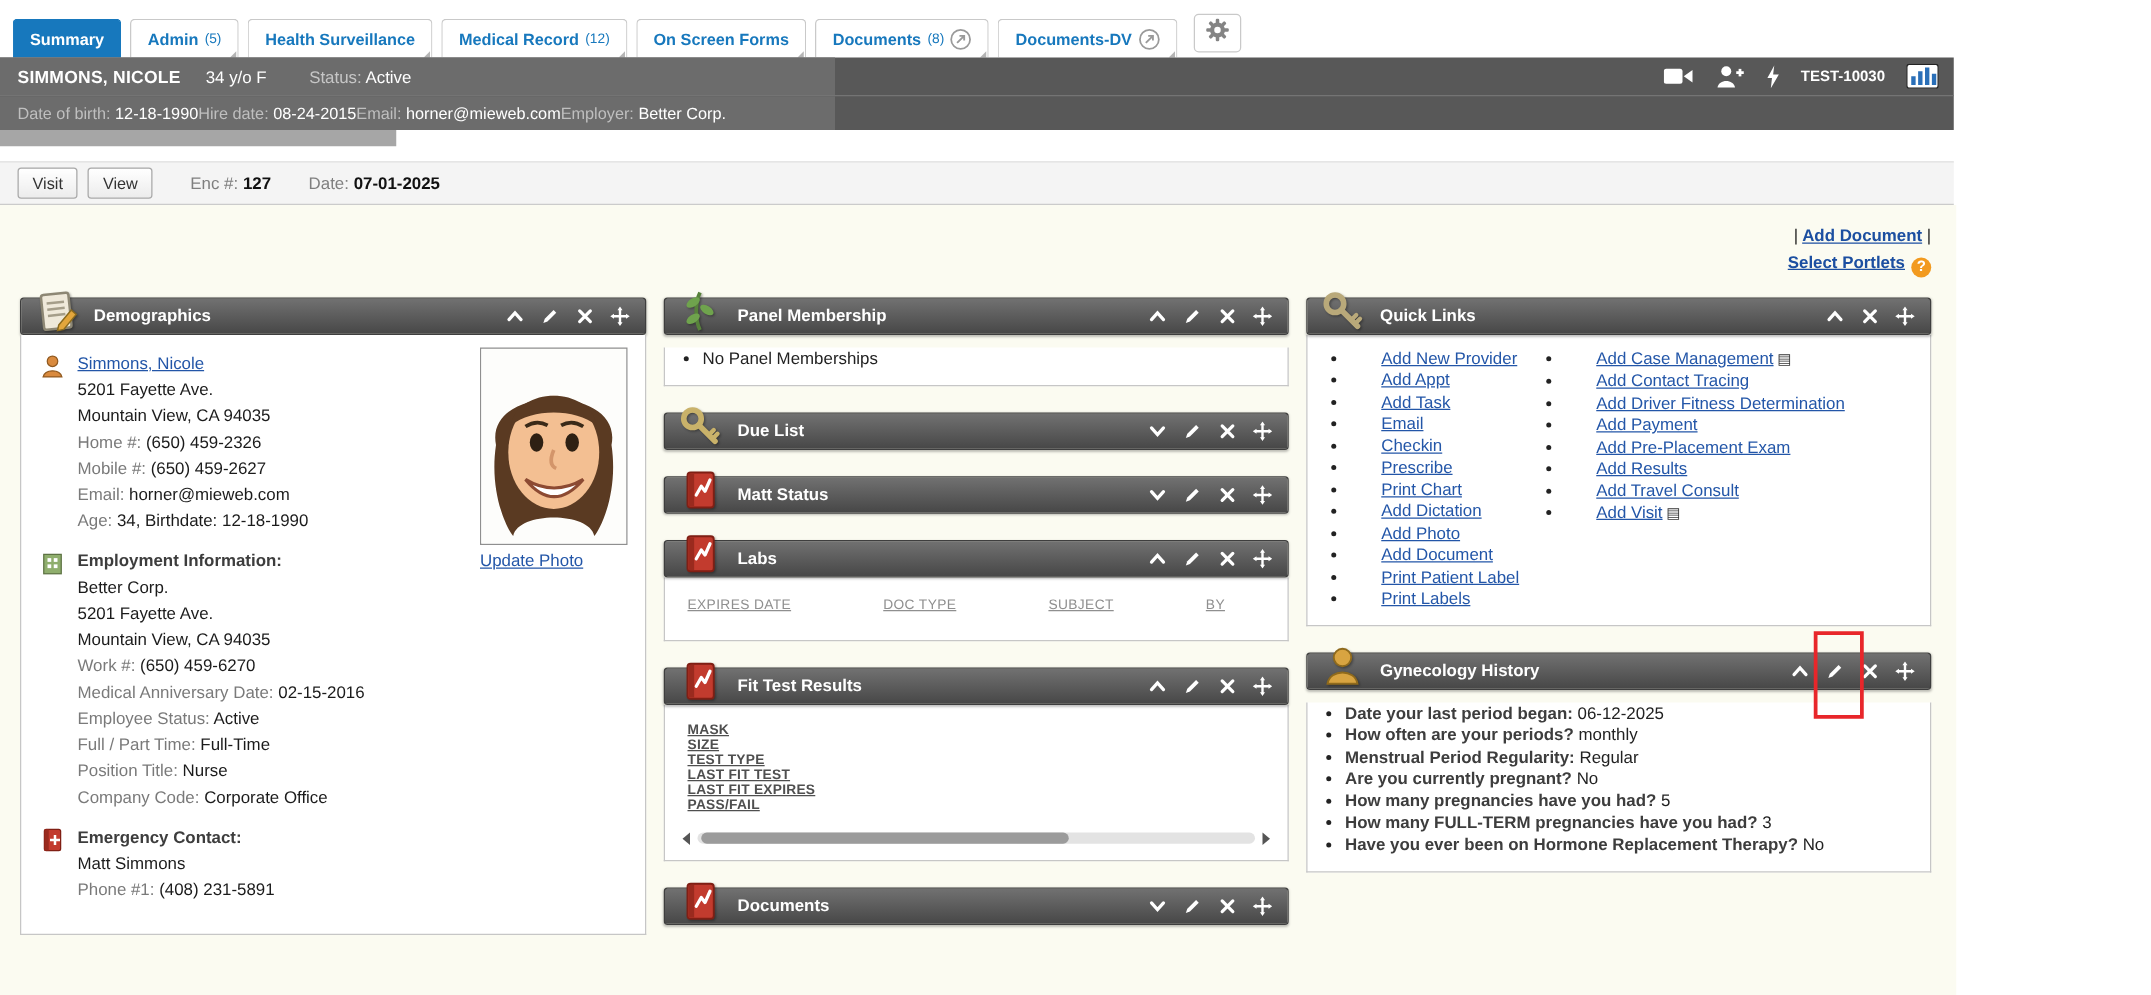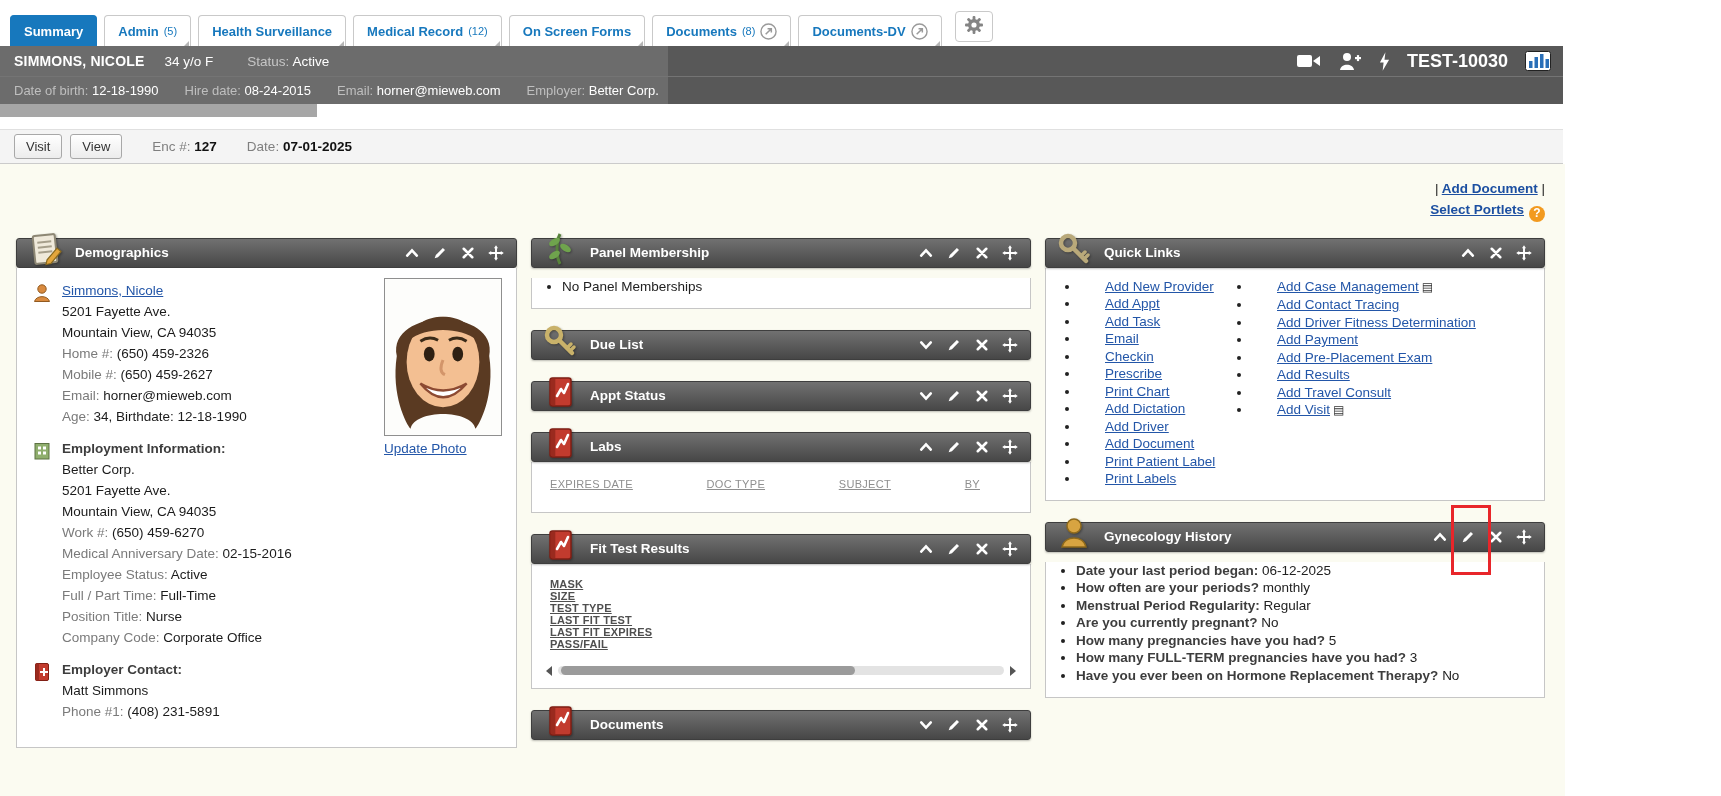--- a/index.html
+++ b/index.html
@@ -23,21 +23,21 @@
 
   
   .patient-bar { position:relative; height:30px; width:1563px; background:#585858; display:flex; align-items:center;
                  padding:0 12px 0 14px; color:#fff; font-size:13.5px; }
   .pb-light { position:absolute; left:0; top:0; height:100%; width:668px; background:#6c6c6c; z-index:0; }
   .patient-bar > *:not(.pb-light) { position:relative; z-index:1; }
   .pb-name { font-weight:700; font-size:14px; margin-right:20px; letter-spacing:.2px; }
   .pb-agesex { margin-right:34px; }
   .pb-status .lbl { color:#c6c6c6; }
   .pb-right { margin-left:auto; display:flex; align-items:center; gap:17px; }
-  .pb-id { font-weight:700; font-size:18px; }
+  .pb-id { font-weight:700; font-size:12px; }
   .hicon svg { display:block; }
 
   .info-bar { position:relative; height:28px; width:1563px; background:#585858; display:flex; align-items:center;
               gap:26px; padding-left:14px; font-size:13px; border-top:1px solid #747474; }
   .ib-light { position:absolute; left:0; top:0; height:100%; width:668px; background:#6c6c6c; z-index:0; }
   .info-bar > *:not(.ib-light) { position:relative; z-index:1; }
   .ib-label { color:#bfbfbf; }
   .ib-value { color:#fff; }
 
   .scroll-strip { width:317px; height:13px; background:#a6a6a6; }
@@ -209,21 +209,21 @@
             <rect x="9.5" y="6" width="3.5" height="11" fill="#2a6fb8"></rect>
             <rect x="15" y="3" width="3.5" height="14" fill="#2a6fb8"></rect>
             <rect x="20.5" y="8" width="3.5" height="9" fill="#2a6fb8"></rect>
           </svg>
         </span>
     </span>
   </div>
 
   <div class="info-bar">
     <div class="ib-light"></div>
-    <span style="display:flex;gap:26px;">
+    <span style="display:flex;">
 
         <span class="ib-field"><span class="ib-label">Date of birth:</span> <span class="ib-value">12-18-1990</span></span>
 
         <span class="ib-field"><span class="ib-label">Hire date:</span> <span class="ib-value">08-24-2015</span></span>
 
         <span class="ib-field"><span class="ib-label">Email:</span> <span class="ib-value">horner@mieweb.com</span></span>
 
         <span class="ib-field"><span class="ib-label">Employer:</span> <span class="ib-value">Better Corp.</span></span>
       </span>
   </div>
@@ -341,21 +341,21 @@
             <div class="demo-section">
               <span class="sec-icon">
                   <svg viewBox="0 0 22 22">
                     <rect x="4.5" y="2.5" width="13" height="17" rx="1.5" fill="#c23b2e" stroke="#801f14"></rect>
                     <rect x="4.5" y="2.5" width="3.5" height="17" fill="#9a2a1e"></rect>
                     <rect x="12" y="7" width="2" height="8" fill="#fff"></rect>
                     <rect x="9" y="10" width="8" height="2" fill="#fff"></rect>
                   </svg>
                 </span>
               <div class="sec-body">
-                <div class="sec-heading">Employer Contact:</div>
+                <div class="sec-heading">Emergency Contact:</div>
                 <div class="d-val">Matt Simmons</div>
                 <span>
                   
                 <div><span class="d-lbl">Phone #1:</span> <span class="d-val">(408) 231-5891</span></div></span>
               </div>
             </div>
           </div>
         </div>
       </div>
 
@@ -435,21 +435,21 @@
           </div>
         </div>
 
         <div class="portlet">
           <div class="portlet-header">
             <span class="portlet-icon"><svg viewBox="0 0 38 38">
                   <rect x="9" y="5" width="21" height="28" rx="2.5" fill="#c23b2e" stroke="#801f14" stroke-width="1.5"></rect>
                   <rect x="9.8" y="6" width="4.5" height="26" fill="#9a2a1e"></rect>
                   <path d="M16 23 L20 16 L23 20 L27 11" fill="none" stroke="#fff" stroke-width="2.6" stroke-linecap="round" stroke-linejoin="round"></path>
                 </svg></span>
-            <span class="portlet-title">Appt Status</span>
+            <span class="portlet-title">Matt Status</span>
             <span class="portlet-controls">
               <span class="ctrl">
                   <svg viewBox="0 0 15 15">
                     <path d="M3 5 L7.5 10 L12 5" fill="none" stroke="#fff" stroke-width="2.4" stroke-linecap="round"></path>
                   </svg>
                 </span>
               <span class="ctrl">
                   <svg viewBox="0 0 15 15">
                     <path d="M2.5 12.5 L3.6 9.4 L10.2 2.8 L12.2 4.8 L5.6 11.4 Z" fill="#fff"></path>
                   </svg>
@@ -634,21 +634,21 @@
               <ul class="ql-col first">
 
               <li><a>Add New Provider</a></li>
                   <li><a>Add Appt</a></li>
                   <li><a>Add Task</a></li>
                   <li><a>Email</a></li>
                   <li><a>Checkin</a></li>
                   <li><a>Prescribe</a></li>
                   <li><a>Print Chart</a></li>
                   <li><a>Add Dictation</a></li>
-                  <li><a>Add Driver</a></li>
+                  <li><a>Add Photo</a></li>
                   <li><a>Add Document</a></li>
                   <li><a>Print Patient Label</a></li>
                   <li><a>Print Labels</a></li>
                 </ul>
               <ul class="ql-col">
 
               <li><a>Add Case Management</a><span class="grid-ic">▤</span></li>
                   <li><a>Add Contact Tracing</a></li>
                   <li><a>Add Driver Fitness Determination</a></li>
                   <li><a>Add Payment</a></li>

